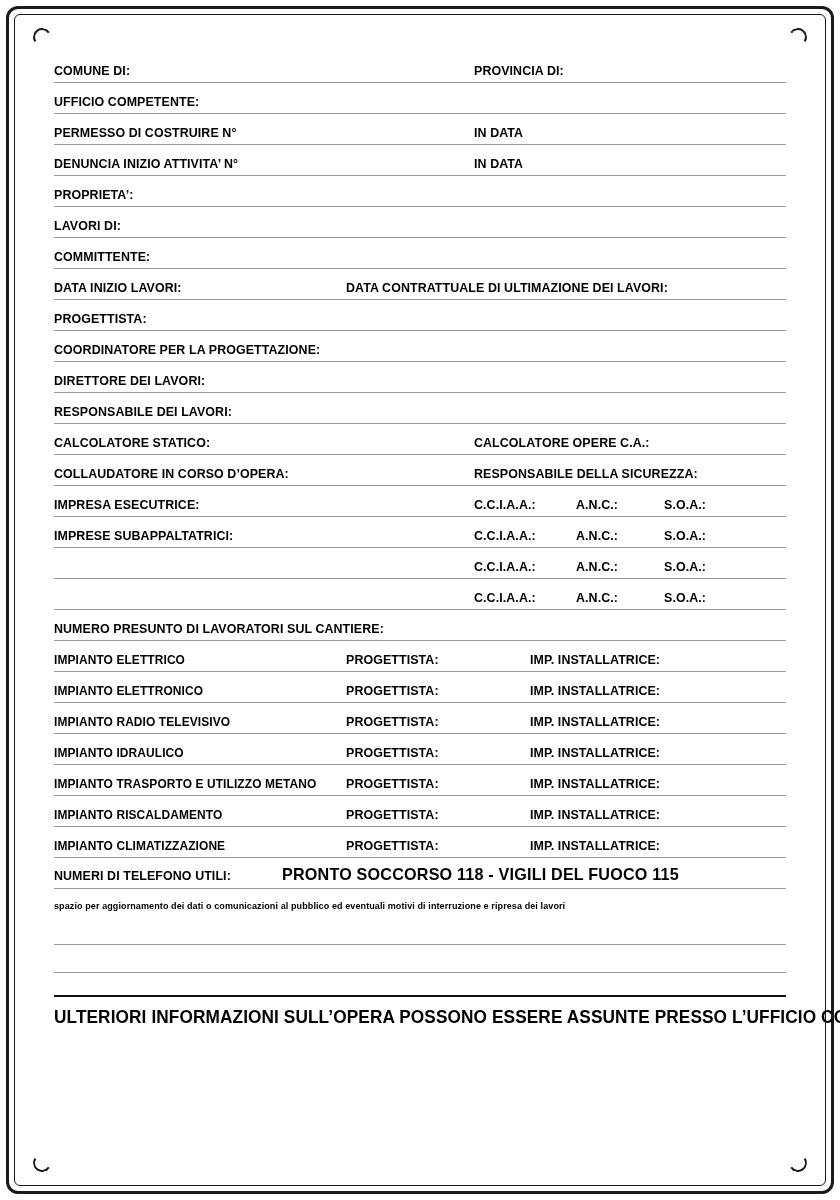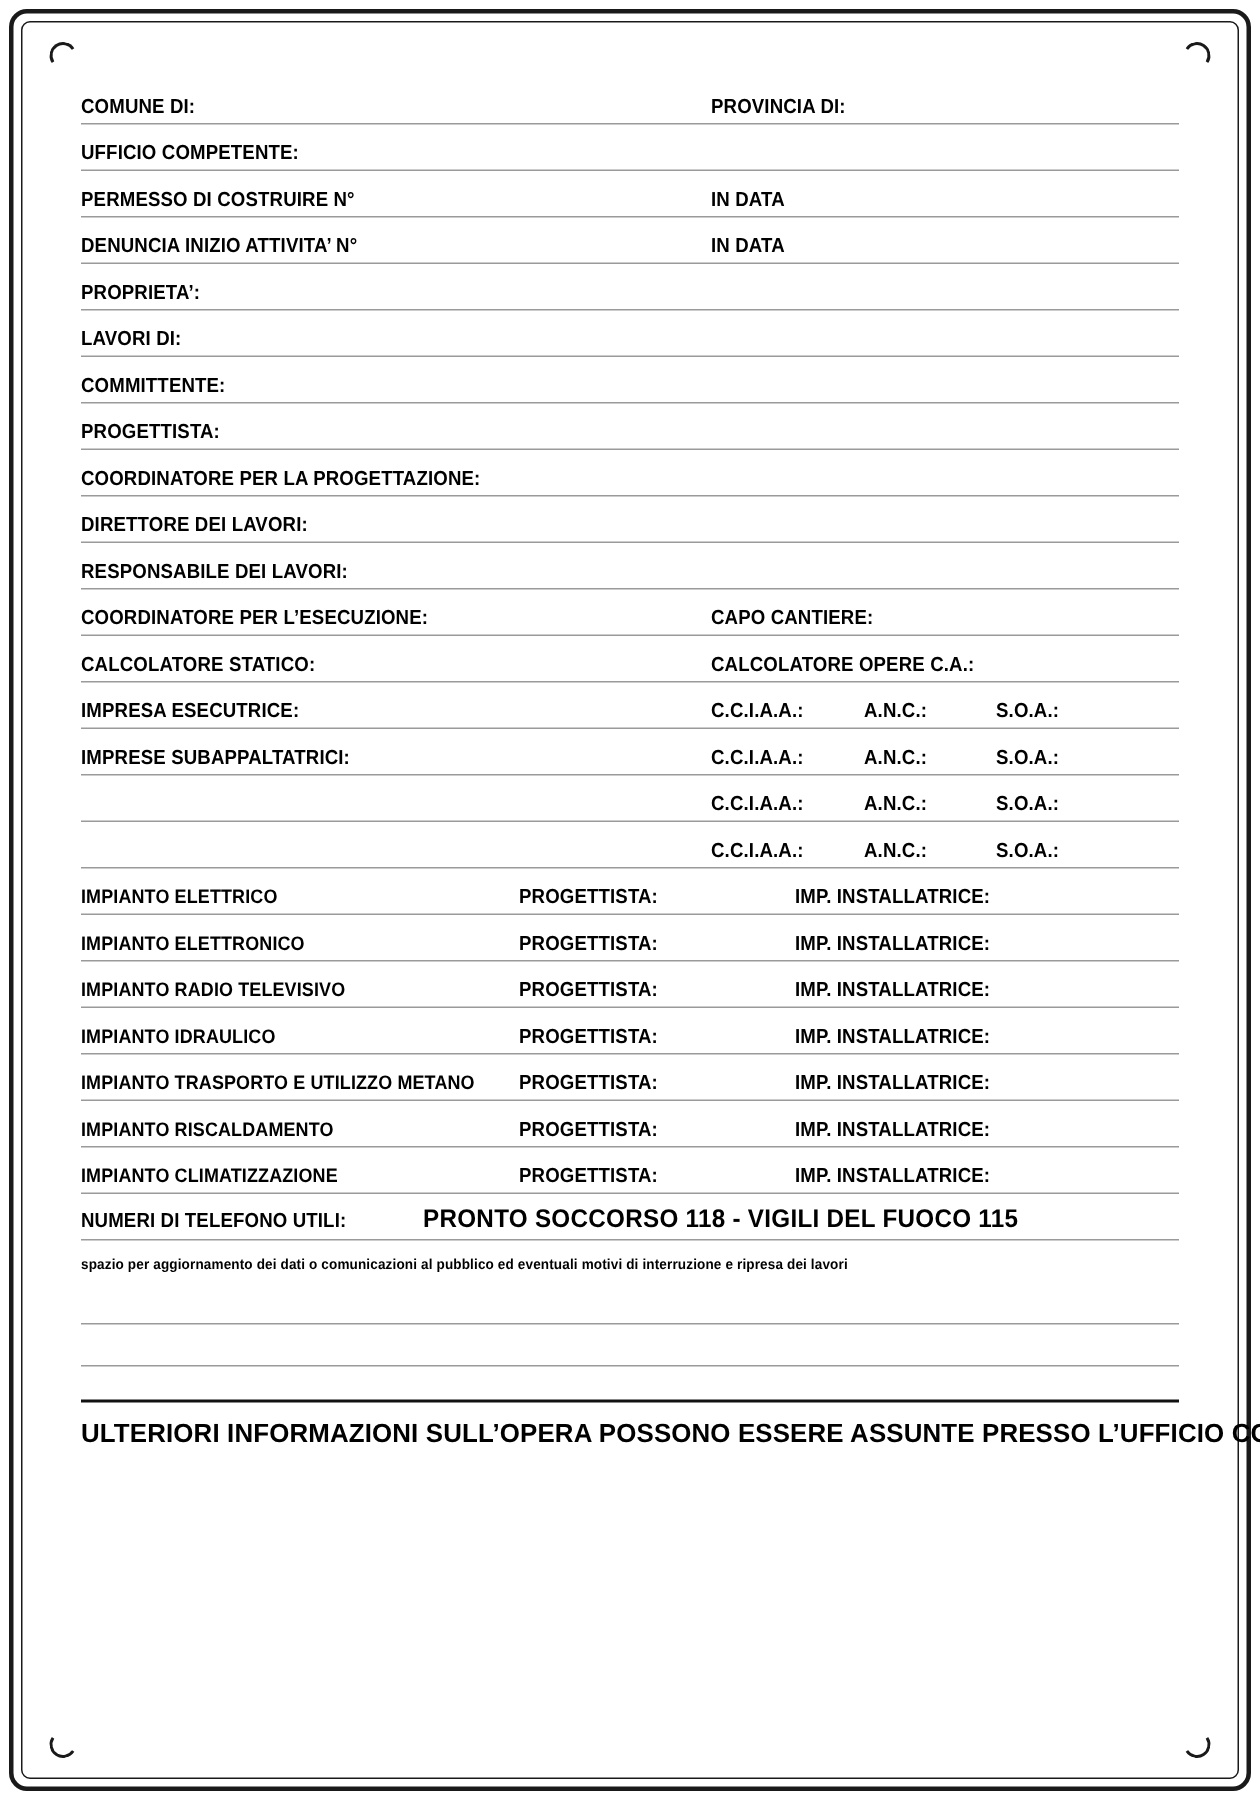--- a/index.html
+++ b/index.html
@@ -176,49 +176,53 @@
 
     <div class="row">
       <span class="lbl c0">LAVORI DI:</span>
     </div>
 
     <div class="row">
       <span class="lbl c0">COMMITTENTE:</span>
     </div>
 
 
+    <div class="row">
+      <span class="lbl c0">DATA INIZIO LAVORI:</span>
+      <span class="lbl c1">DATA CONTRATTUALE DI ULTIMAZIONE DEI LAVORI:</span>
+    </div>
 
     <div class="row">
       <span class="lbl c0">PROGETTISTA:</span>
     </div>
 
 
 
     <div class="row">
       <span class="lbl c0">COORDINATORE PER LA PROGETTAZIONE:</span>
     </div>
 
     <div class="row">
       <span class="lbl c0">DIRETTORE DEI LAVORI:</span>
     </div>
 
     <div class="row">
       <span class="lbl c0">RESPONSABILE DEI LAVORI:</span>
     </div>
 
-    <div class="row">
-      <span class="lbl c0">COORDINATORE PER L’ESECUZIONE:</span>
-      <span class="lbl c3">CAPO CANTIERE:</span>
-    </div>
 
     <div class="row">
       <span class="lbl c0">CALCOLATORE STATICO:</span>
       <span class="lbl c3">CALCOLATORE OPERE C.A.:</span>
     </div>
 
+    <div class="row">
+      <span class="lbl c0">COLLAUDATORE IN CORSO D’OPERA:</span>
+      <span class="lbl c3">RESPONSABILE DELLA SICUREZZA:</span>
+    </div>
 
     <div class="row">
       <span class="lbl c0">IMPRESA ESECUTRICE:</span>
       <span class="lbl c3">C.C.I.A.A.:</span>
       <span class="lbl c5">A.N.C.:</span>
       <span class="lbl c6">S.O.A.:</span>
     </div>
 
     <div class="row">
       <span class="lbl c0">IMPRESE SUBAPPALTATRICI:</span>
@@ -232,20 +236,23 @@
       <span class="lbl c5">A.N.C.:</span>
       <span class="lbl c6">S.O.A.:</span>
     </div>
 
     <div class="row sub">
       <span class="lbl c3">C.C.I.A.A.:</span>
       <span class="lbl c5">A.N.C.:</span>
       <span class="lbl c6">S.O.A.:</span>
     </div>
 
+    <div class="row">
+      <span class="lbl c0">NUMERO PRESUNTO DI LAVORATORI SUL CANTIERE:</span>
+    </div>
 
     <div class="row imp">
       <span class="lbl c0">IMPIANTO ELETTRICO</span>
       <span class="lbl c1">PROGETTISTA:</span>
       <span class="lbl c4">IMP. INSTALLATRICE:</span>
     </div>
 
     <div class="row imp">
       <span class="lbl c0">IMPIANTO ELETTRONICO</span>
       <span class="lbl c1">PROGETTISTA:</span>

